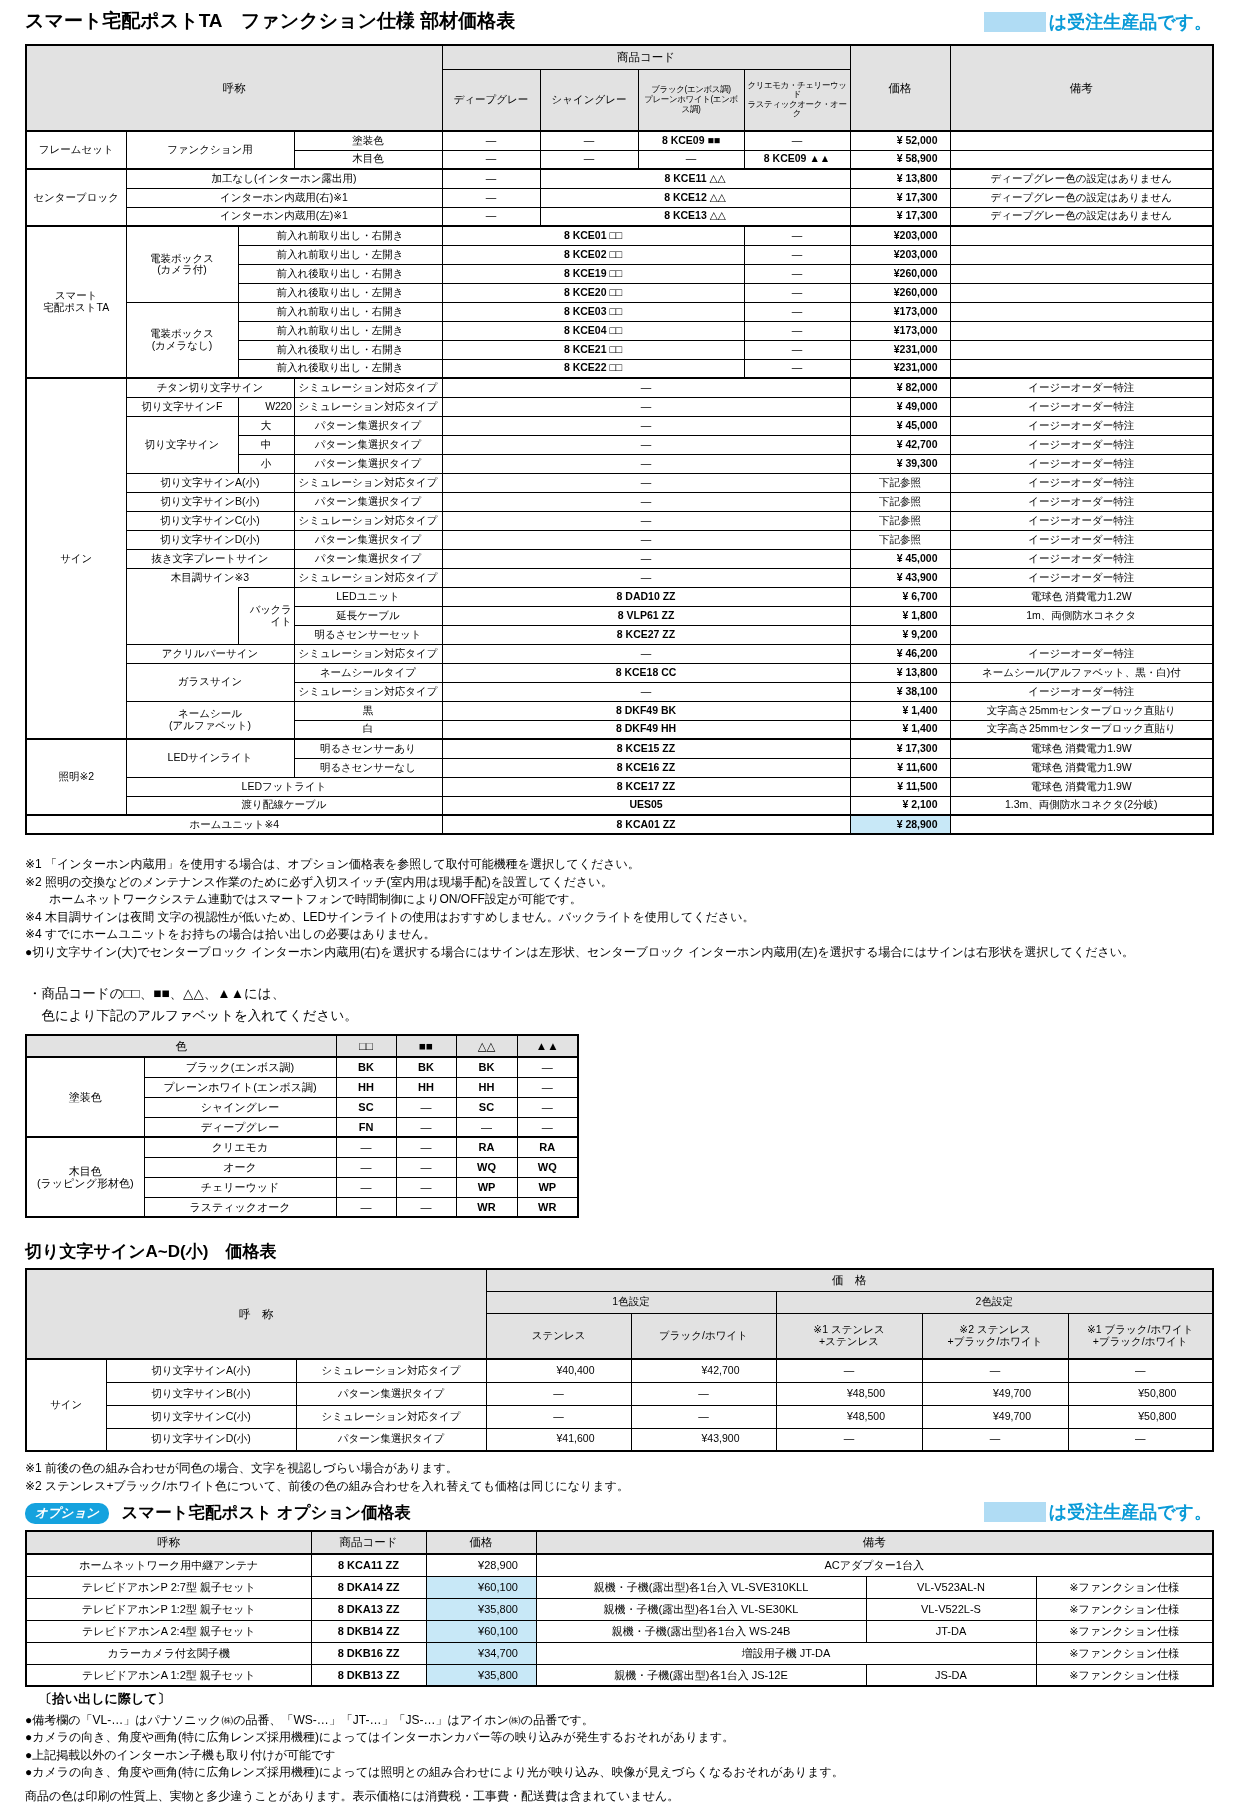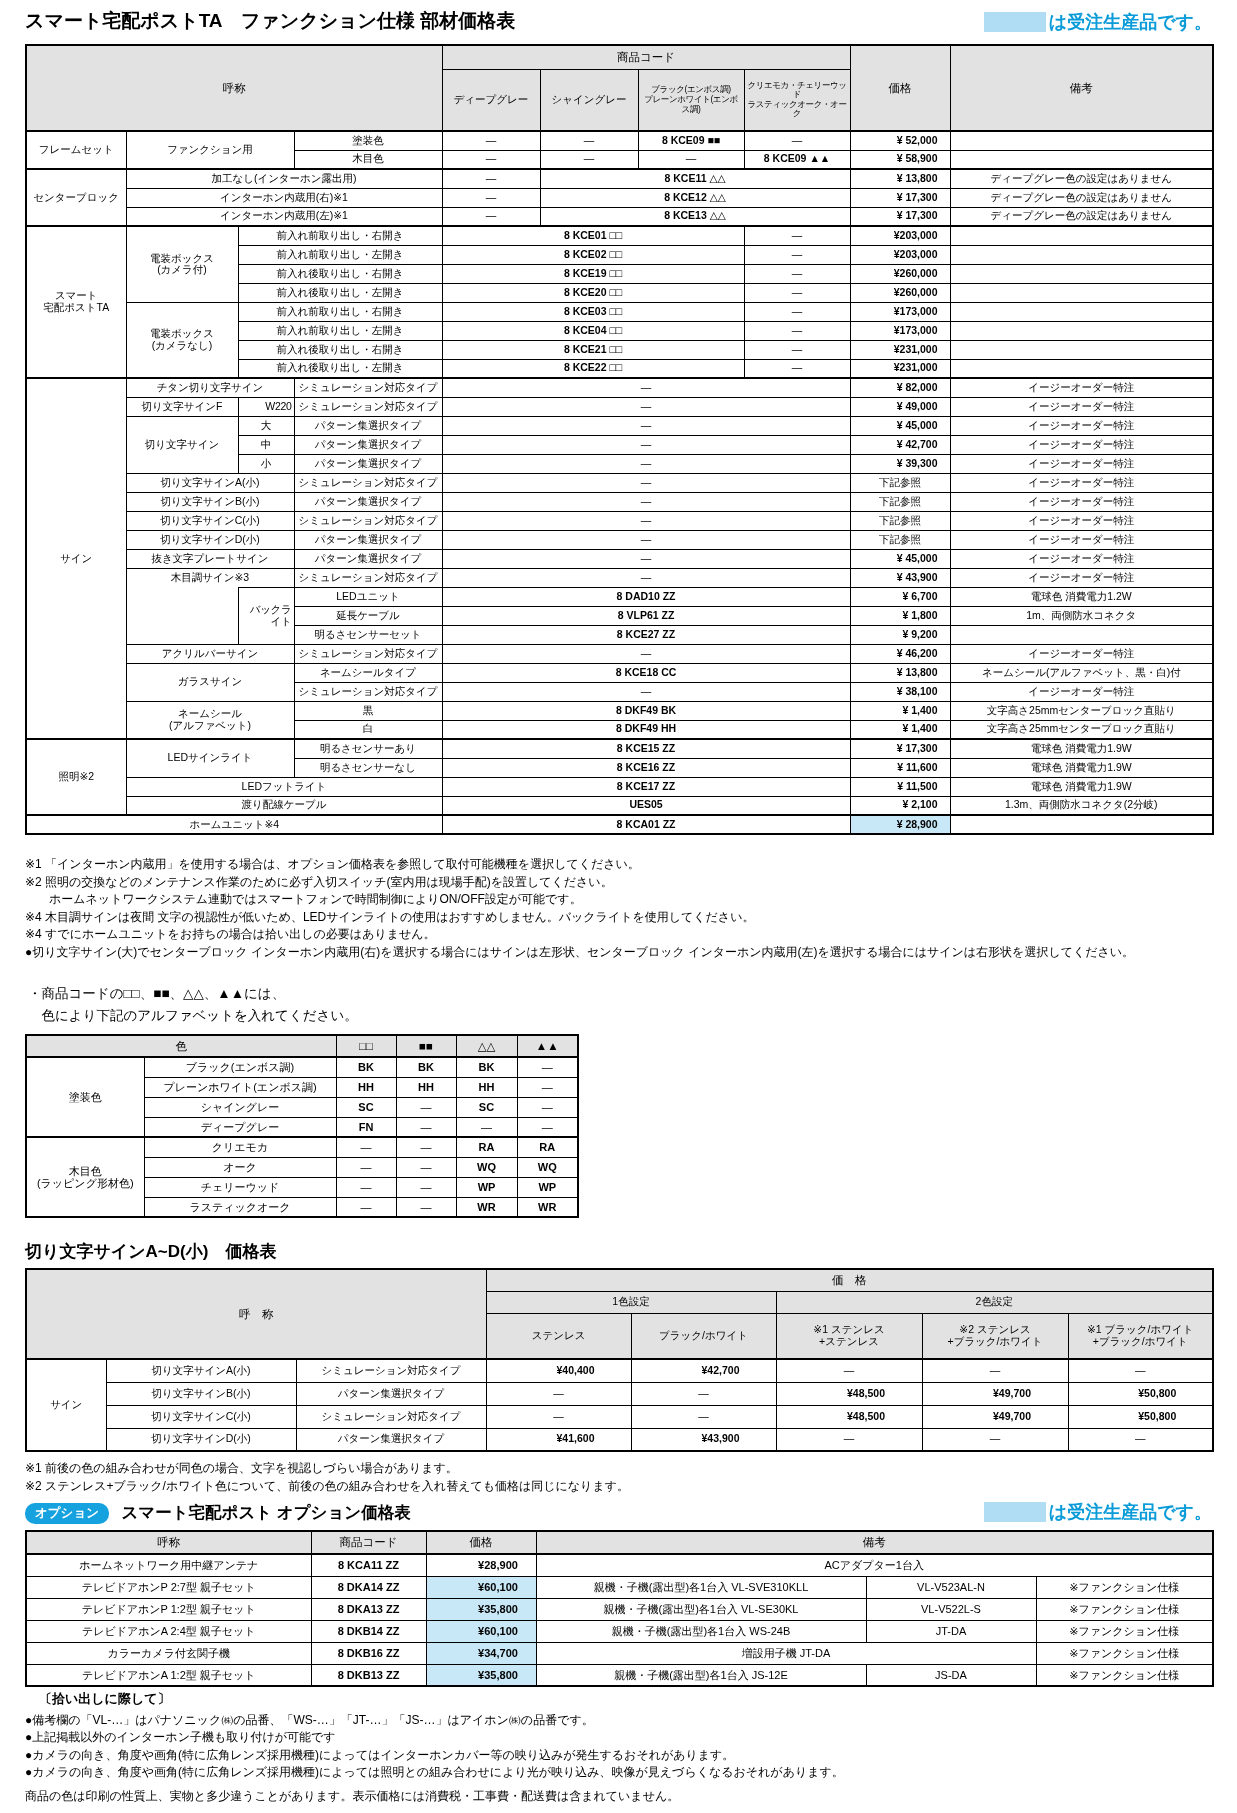--- a/index.html
+++ b/index.html
@@ -46,25 +46,25 @@
   .cc { font-weight:bold; font-size:12.5px; }
 
   
   .t2 { width:1187px; }
   .t2 th { font-size:10.5px; }
   .t2 .t2h1 th { height:22px; font-size:11.5px; }
   .t2 .t2h2 th { height:22px; }
   .t2 .t2h3 th { height:46px; }
   .t2 thead tr:last-child th, .t2 thead th[rowspan] { border-bottom-width:2px; }
   .t2 td { height:23px; font-size:10.5px; }
-  .prc { font-weight:bold; font-size:12.5px; white-space:nowrap;padding-left:36px; }
+  .prc { font-weight:normal; font-size:12.5px; white-space:nowrap;padding-left:36px; }
 
   
   .badge { display:inline-block; background:#15a2de; color:#fff; border-radius:10px;
-           padding:2px 10px; font-size:12.5px; font-weight:bold; vertical-align:middle; }
+           padding:2px 10px; font-size:12.5px; font-weight:bold; vertical-align:middle;font-style:italic; }
   .opt-title { display:inline-block; font-size:16.5px; font-weight:bold; margin-left:8px; vertical-align:middle; }
   .t3 { width:1187px; }
   .t3 th { height:23px; font-size:11.5px; border-bottom-width:2px; }
   .t3 td { height:22px; font-size:11px; }
 
   .footer-head { font-size:13px; font-weight:bold; }
   .footer-notes { font-size:12px; line-height:1.45; }
   .disclaimer { font-size:12px; }
 </style>
 </head>
@@ -625,17 +625,17 @@
     <td>親機・子機(露出型)各1台入 JS-12E</td>
     <td>JS-DA</td>
     <td>※ファンクション仕様</td>
   </tr>
 </tbody>
 </table>
 
 <div class="abs footer-head" style="left:39px; top:1690px;">〔拾い出しに際して〕</div>
 <div class="abs footer-notes" style="left:25px; top:1712px; width:1200px;">
   <div>●備考欄の「VL-…」はパナソニック㈱の品番、「WS-…」「JT-…」「JS-…」はアイホン㈱の品番です。</div>
+  <div>●カメラの向き、角度や画角(特に広角レンズ採用機種)によってはインターホンカバー等の映り込みが発生するおそれがあります。</div>
   <div>●上記掲載以外のインターホン子機も取り付けが可能です</div>
-  <div>●カメラの向き、角度や画角(特に広角レンズ採用機種)によってはインターホンカバー等の映り込みが発生するおそれがあります。</div>
   <div>●カメラの向き、角度や画角(特に広角レンズ採用機種)によっては照明との組み合わせにより光が映り込み、映像が見えづらくなるおそれがあります。</div>
 </div>
 <div class="abs disclaimer" style="left:25px; top:1788px; width:1200px;">商品の色は印刷の性質上、実物と多少違うことがあります。表示価格には消費税・工事費・配送費は含まれていません。</div>
 
 </body></html>

